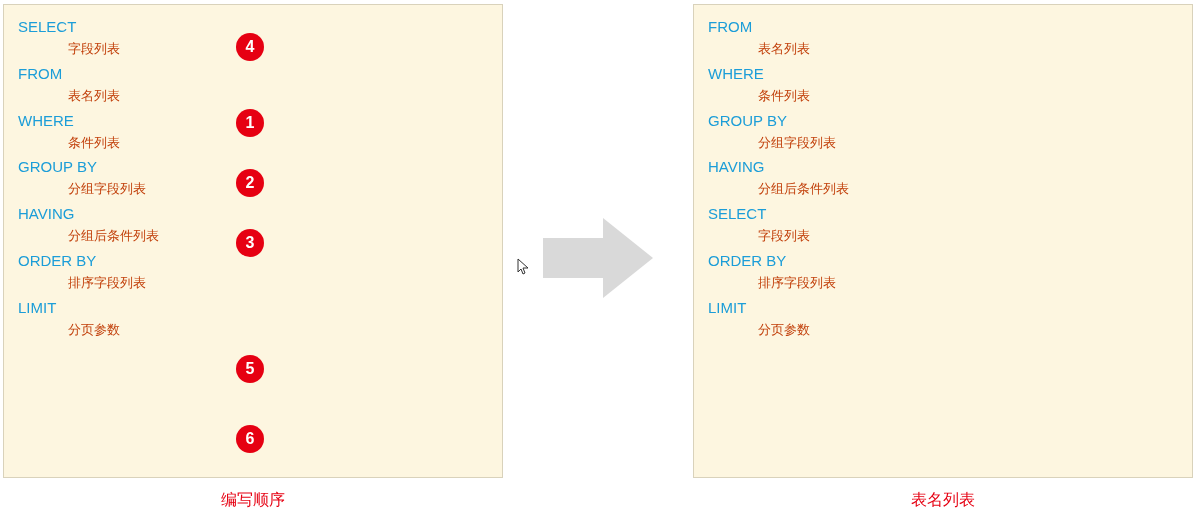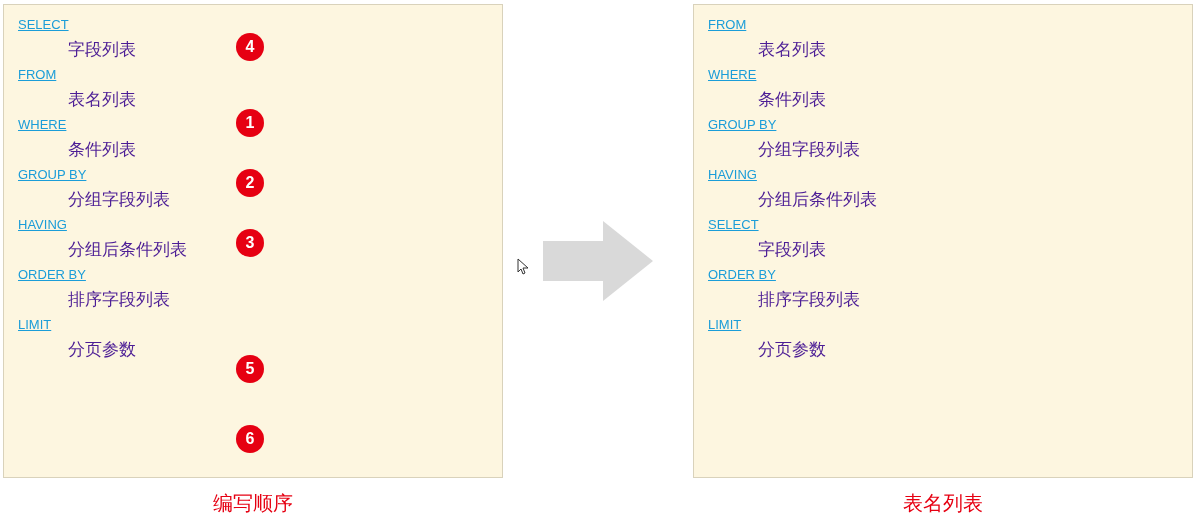--- a/index.html
+++ b/index.html
@@ -27,27 +27,26 @@
     height: 474px;
     position: relative;
   }
   .panel-left { width: 500px; }
   .panel-right { width: 500px; }
   .clause {
     margin-bottom: 2px;
   }
   .keyword {
     color: #1b9dd8;
-    font-size: 13px;
+    font-size: 15px;
     line-height: 1.6;
-    text-decoration: underline;
   }
   .desc {
-    color: #4c1d95;
-    font-size: 17px;
+    color: #c2410c;
+    font-size: 13px;
     line-height: 1.6;
     padding-left: 50px;
   }
   .badge-col {
     position: absolute;
     left: 232px;
     top: 0;
   }
   .badge {
     position: absolute;
@@ -65,21 +64,21 @@
   }
   .arrow-zone {
     width: 120px;
     display: flex;
     align-items: center;
     justify-content: center;
     position: relative;
   }
   .caption {
     color: #e60012;
-    font-size: 20px;
+    font-size: 16px;
     text-align: center;
     margin-top: 12px;
   }
   .col {
     display: flex;
     flex-direction: column;
     align-items: center;
   }
   .cursor {
     position: absolute;

